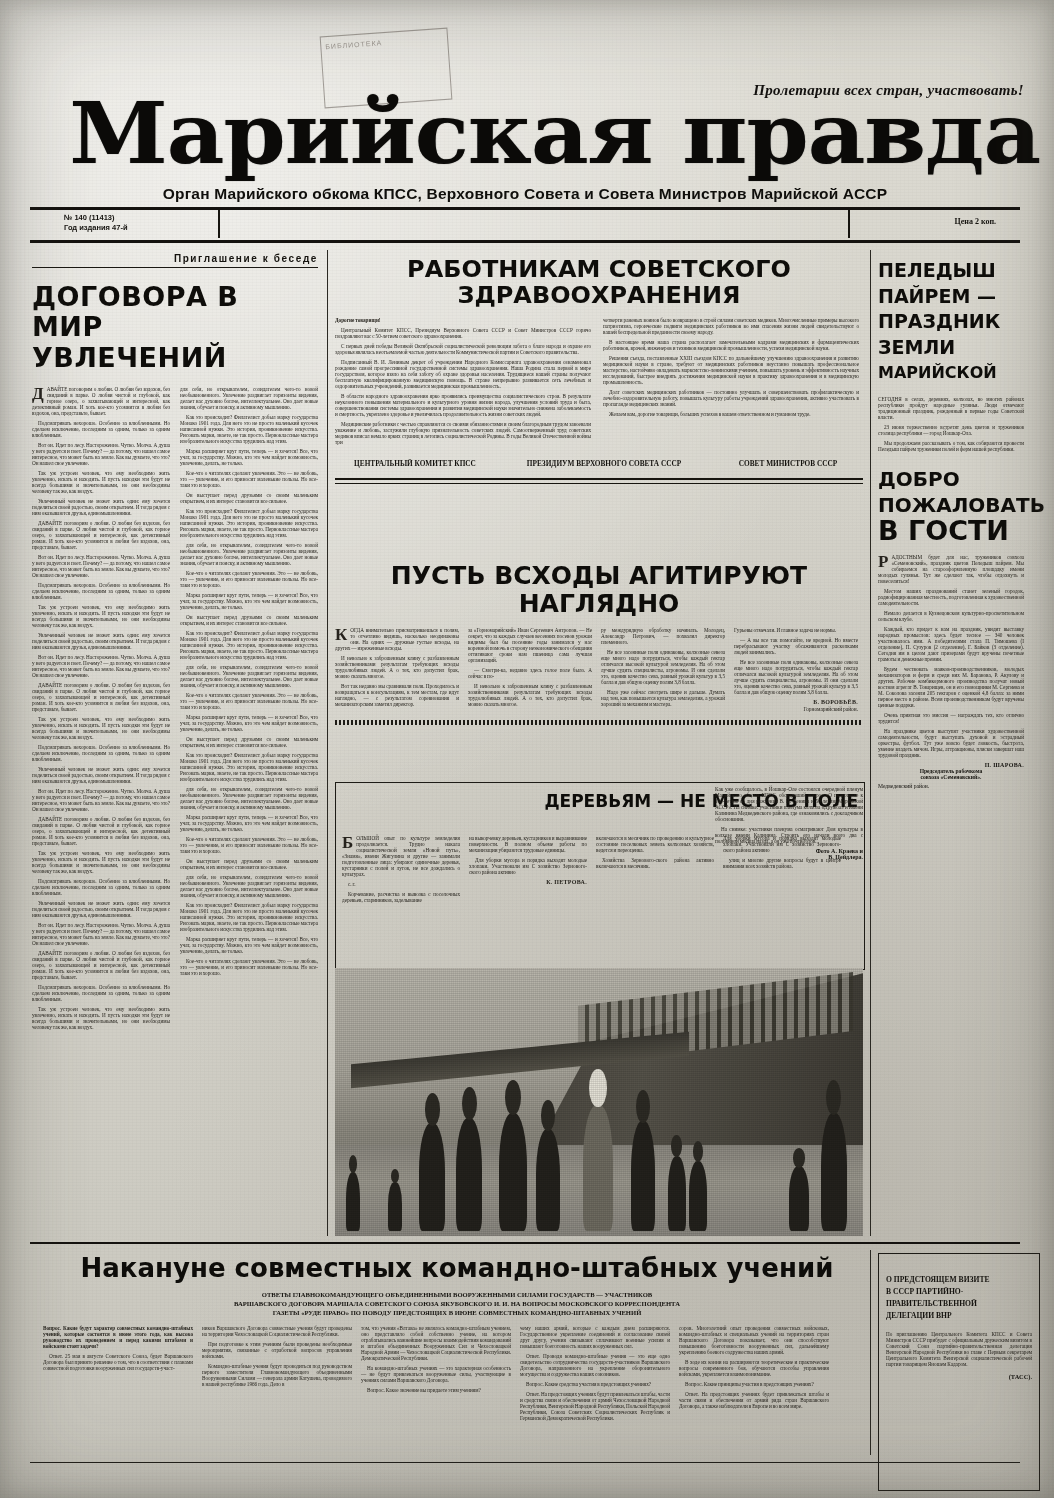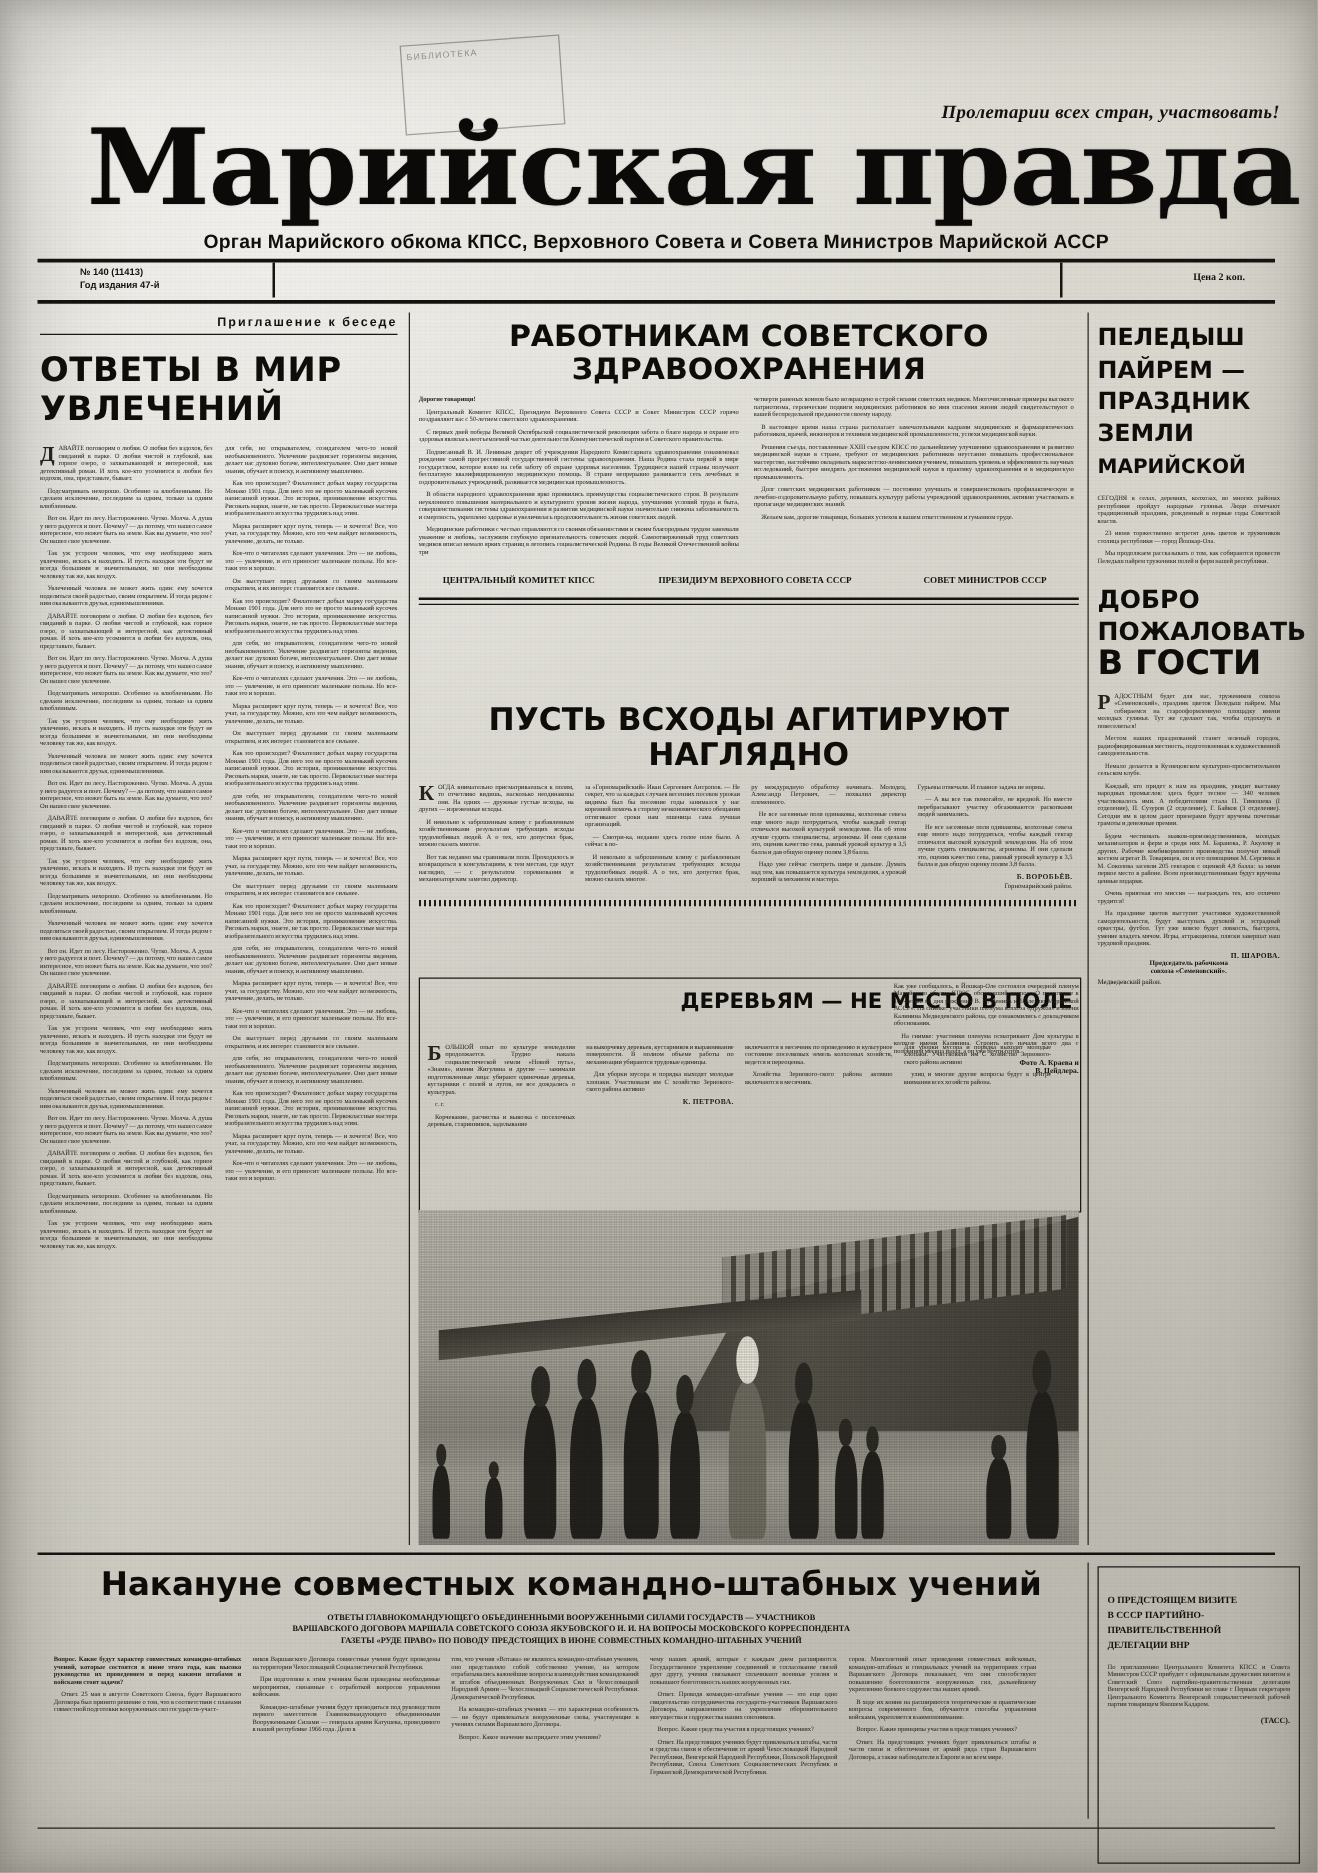--- a/index.html
+++ b/index.html
@@ -125,21 +125,21 @@
     </div>
     <div class="vsep" style="left:196px;top:200px;height:28px;"></div>
     <div class="vsep" style="left:826px;top:200px;height:28px;"></div>
     <div class="rule-thick" style="top:230px;"></div>
 
     <div class="vline" style="left:305px;top:240px;height:986px;"></div>
     <div class="vline" style="left:848px;top:240px;height:986px;"></div>
 
     <div class="col" style="left:10px;top:243px;width:286px;">
       <div class="kicker">Приглашение к беседе</div>
-      <h1 class="hd hd-serif" style="font-size:27px;line-height:30px;letter-spacing:.5px;">ОТВЕТЫ В МИР</h1>
+      <h1 class="hd hd-serif" style="font-size:27px;line-height:30px;letter-spacing:.5px;">ДОГОВОРА В МИР</h1>
       <h1 class="hd hd-serif" style="font-size:27px;line-height:32px;letter-spacing:.5px;margin-bottom:12px;">УВЛЕЧЕНИЙ</h1>
 
       <div style="display:flex;gap:10px;">
         <div class="tcol" style="width:138px;">
           <p class="dropcap noind">ДАВАЙТЕ поговорим о любви. О любви без вздохов, без свиданий в парке. О любви чистой и глубокой, как горное озеро, о захватывающей и интересной, как детективный роман. И хоть кое-кто усомнится в любви без вздохов, она, представьте, бывает.</p>
           <p>Подсматривать нехорошо. Особенно за влюбленными. Но сделаем исключение, последним за одним, только за одним влюбленным.</p>
           <p>Вот он. Идет по лесу. Настороженно. Чутко. Молча. А душа у него радуется и поет. Почему? — да потому, что нашел самое интересное, что может быть на земле. Как вы думаете, что это? Он нашел свое увлечение.</p>
           <p>Так уж устроен человек, что ему необходимо жить увлеченно, искать и находить. И пусть находки эти будут не всегда большими и значительными, но они необходимы человеку так же, как воздух.</p>
           <p>Увлеченный человек не может жить один: ему хочется поделиться своей радостью, своим открытием. И тогда рядом с ним оказываются друзья, единомышленники.</p>
           <p>ДАВАЙТЕ поговорим о любви. О любви без вздохов, без свиданий в парке. О любви чистой и глубокой, как горное озеро, о захватывающей и интересной, как детективный роман. И хоть кое-кто усомнится в любви без вздохов, она, представьте, бывает.</p>

